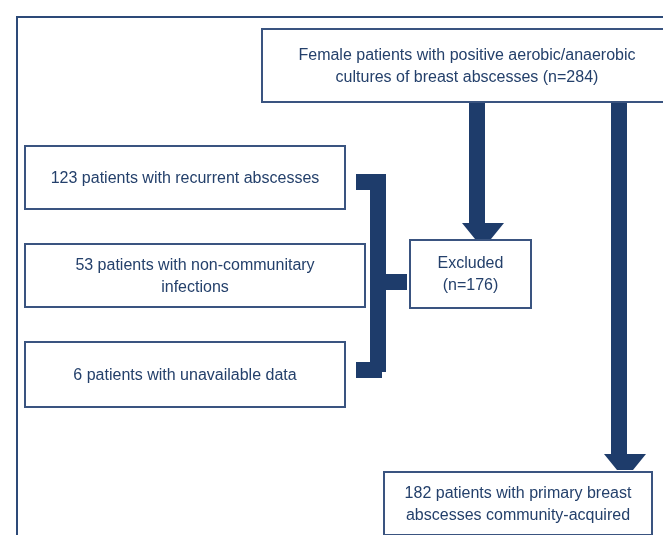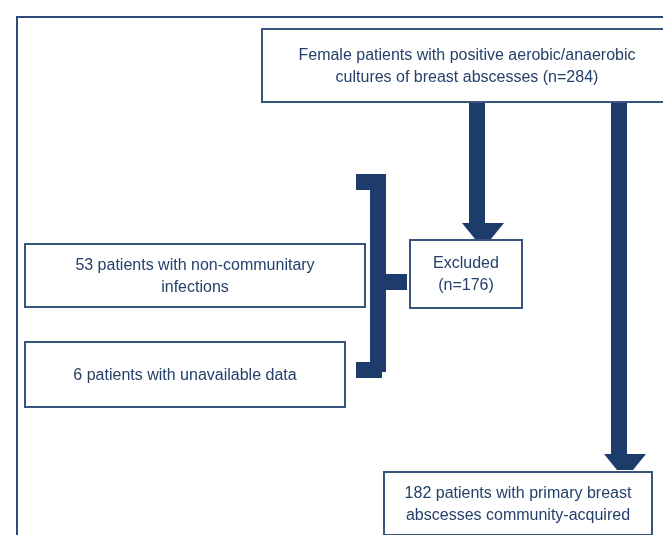--- a/index.html
+++ b/index.html
@@ -31,21 +31,21 @@
     text-align: center;
     white-space: pre-line;
     font-size: 16px;
     line-height: 1.35;
     padding: 2px 6px;
   }
   .node-source    { left: 243px; top: 10px;  width: 412px; height: 75px; }
   .node-recurrent { left: 6px;   top: 127px; width: 322px; height: 65px; }
   .node-noncomm   { left: 6px;   top: 225px; width: 342px; height: 65px; }
   .node-unavail   { left: 6px;   top: 323px; width: 322px; height: 67px; }
-  .node-excluded  { left: 391px; top: 221px; width: 114px; height: 70px; }
+  .node-excluded  { left: 391px; top: 221px; width: 123px; height: 70px; }
   .node-final     { left: 365px; top: 453px; width: 270px; height: 65px; }
 
   .bar { position: absolute; background: var(--navy); }
   .bracket-top-arm    { left: 338px; top: 156px; width: 26px; height: 10px; }
   .bracket-spine      { left: 352px; top: 156px; width: 11px; height: 198px; }
   .bracket-bottom-arm { left: 338px; top: 344px; width: 26px; height: 10px; }
   .bracket-mid-arm    { left: 352px; top: 256px; width: 37px; height: 10px; }
 
   .arrow-shaft { position: absolute; background: var(--navy); }
   .arrow-head {
@@ -61,20 +61,21 @@
   .head-final     { left: 586px; top: 436px; }
 </style>
 </head>
 <body>
 
 <div class="frame">
 
   <div class="node node-source">Female patients with positive aerobic/anaerobic
 cultures of breast abscesses (n=284)</div>
 
+  <div class="node node-recurrent">123 patients with recurrent abscesses</div>
 
   <div class="node node-noncomm">53 patients with non-communitary
 infections</div>
 
   <div class="node node-unavail">6 patients with unavailable data</div>
 
   <div class="node node-excluded">Excluded
 (n=176)</div>
 
   <div class="node node-final">182 patients with primary breast

